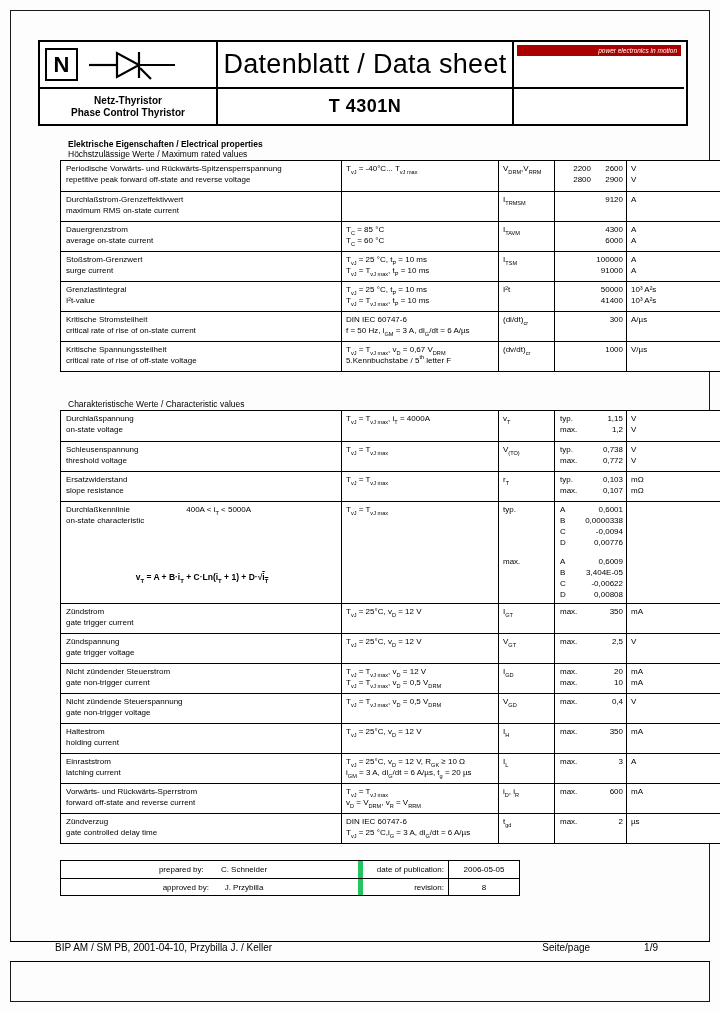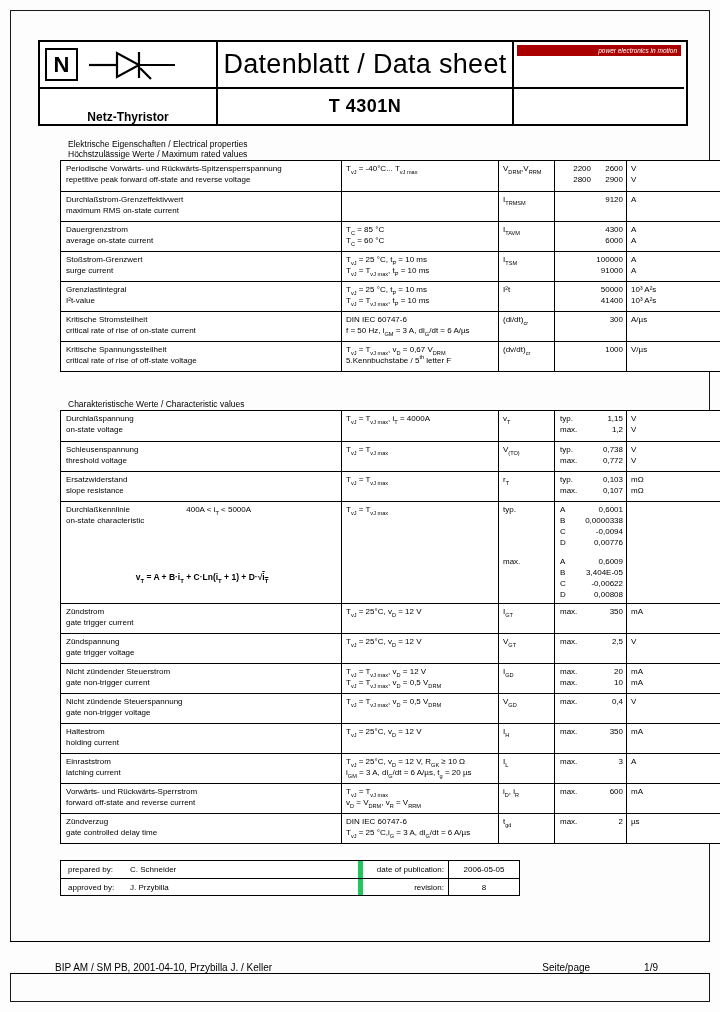--- a/index.html
+++ b/index.html
@@ -17,27 +17,27 @@
   .logo-cell { display:flex; align-items:center; gap:9px; padding-left:5px; }
   .nbox { width:33px; height:33px; border:2.5px solid #000; display:flex; align-items:center; justify-content:center;
           font-size:22px; font-weight:bold; }
   .thy line, .thy polygon { stroke:#000; stroke-width:2.2; fill:none; }
   .title-cell { display:flex; align-items:center; justify-content:center; }
   .doc-title { font-size:27px; letter-spacing:0.3px; }
   .brand-bar { position:absolute; top:3px; left:3px; right:3px; height:11px; background:#aa0000; color:#fff;
                font-size:6.5px; font-style:italic; text-align:right; padding:2px 4px 0 0; line-height:8px; }
   .brand-name { position:absolute; top:12px; left:0; right:0; text-align:center; font-size:31px; font-weight:bold;
                 letter-spacing:1px; }
-  .ptype-cell { text-align:center; padding-top:22px; font-weight:bold; font-size:12px; line-height:12px; }
+  .ptype-cell { text-align:center; padding-top:6px; font-weight:bold; font-size:10px; line-height:12px; }
   .pnum-cell { display:flex; align-items:center; justify-content:center; }
   .pnum { font-size:18px; font-weight:bold; letter-spacing:0.5px; }
 
   
   .sec-title { position:absolute; left:68px; font-size:8.5px; }
-  .bold { font-weight:normal; }
+  .bold { font-weight:bold; }
 
   
   .dtable { position:absolute; left:60px; width:704px; border:1px solid #000; font-size:8px; line-height:11px; background:#fff; }
   #t1 { top:160px; }
   #t2 { top:410px; }
   .trow { display:flex; border-top:1px solid #000; min-height:30px; }
   .trow:first-child { border-top:none; }
   .row-char { min-height:102px; }
   .c-param { width:280px; padding:2px 3px 2px 5px; }
   .c-cond  { width:157px; border-left:1px solid #000; padding:2px 3px 2px 4px; }
@@ -57,28 +57,28 @@
   .qb1 { height:52px; }
   .cl { display:flex; }
   .cletter { flex:0 0 13px; }
   .cv { flex:1; text-align:right; }
   .gap { margin-top:8px; }
 
   
   .signoff { position:absolute; left:60px; top:860px; width:460px; border:1px solid #000; font-size:8px; background:#fff; }
   .srow { display:flex; height:17px; border-top:1px solid #000; align-items:stretch; }
   .srow:first-child { border-top:none; }
-  .s-left { width:297px; display:flex; align-items:center; padding-left:7px; }
+  .s-left { width:297px; display:flex; align-items:center; padding-left:7px;justify-content:center; }
   .s-label { width:62px; }
   .s-mid { width:90px; border-left:5px solid #22c55e; display:flex; align-items:center; justify-content:flex-end; padding-right:4px; }
   .s-val { flex:1; border-left:1px solid #000; display:flex; align-items:center; justify-content:center; }
 
   
-  .footer { position:absolute; left:10px; top:941px; width:700px; height:33px; border-top:1px solid #000;
-            border-bottom:1px solid #000; display:flex; align-items:flex-end; font-size:10px; background:#fdfdfd; }
+  .footer { position:absolute; left:10px; top:941px; width:700px; height:21px; border-top:1px solid #000;
+            border-bottom:1px solid #000; display:flex; align-items:flex-start; font-size:10px; background:#fdfdfd; }
   .f-left { margin-left:45px; }
   .f-plabel { margin-left:auto; }
   .f-pval { margin-left:54px; margin-right:52px; }
 </style>
 </head>
 <body>
 
 <div class="page">
   <div class="outer-frame"></div>
 

